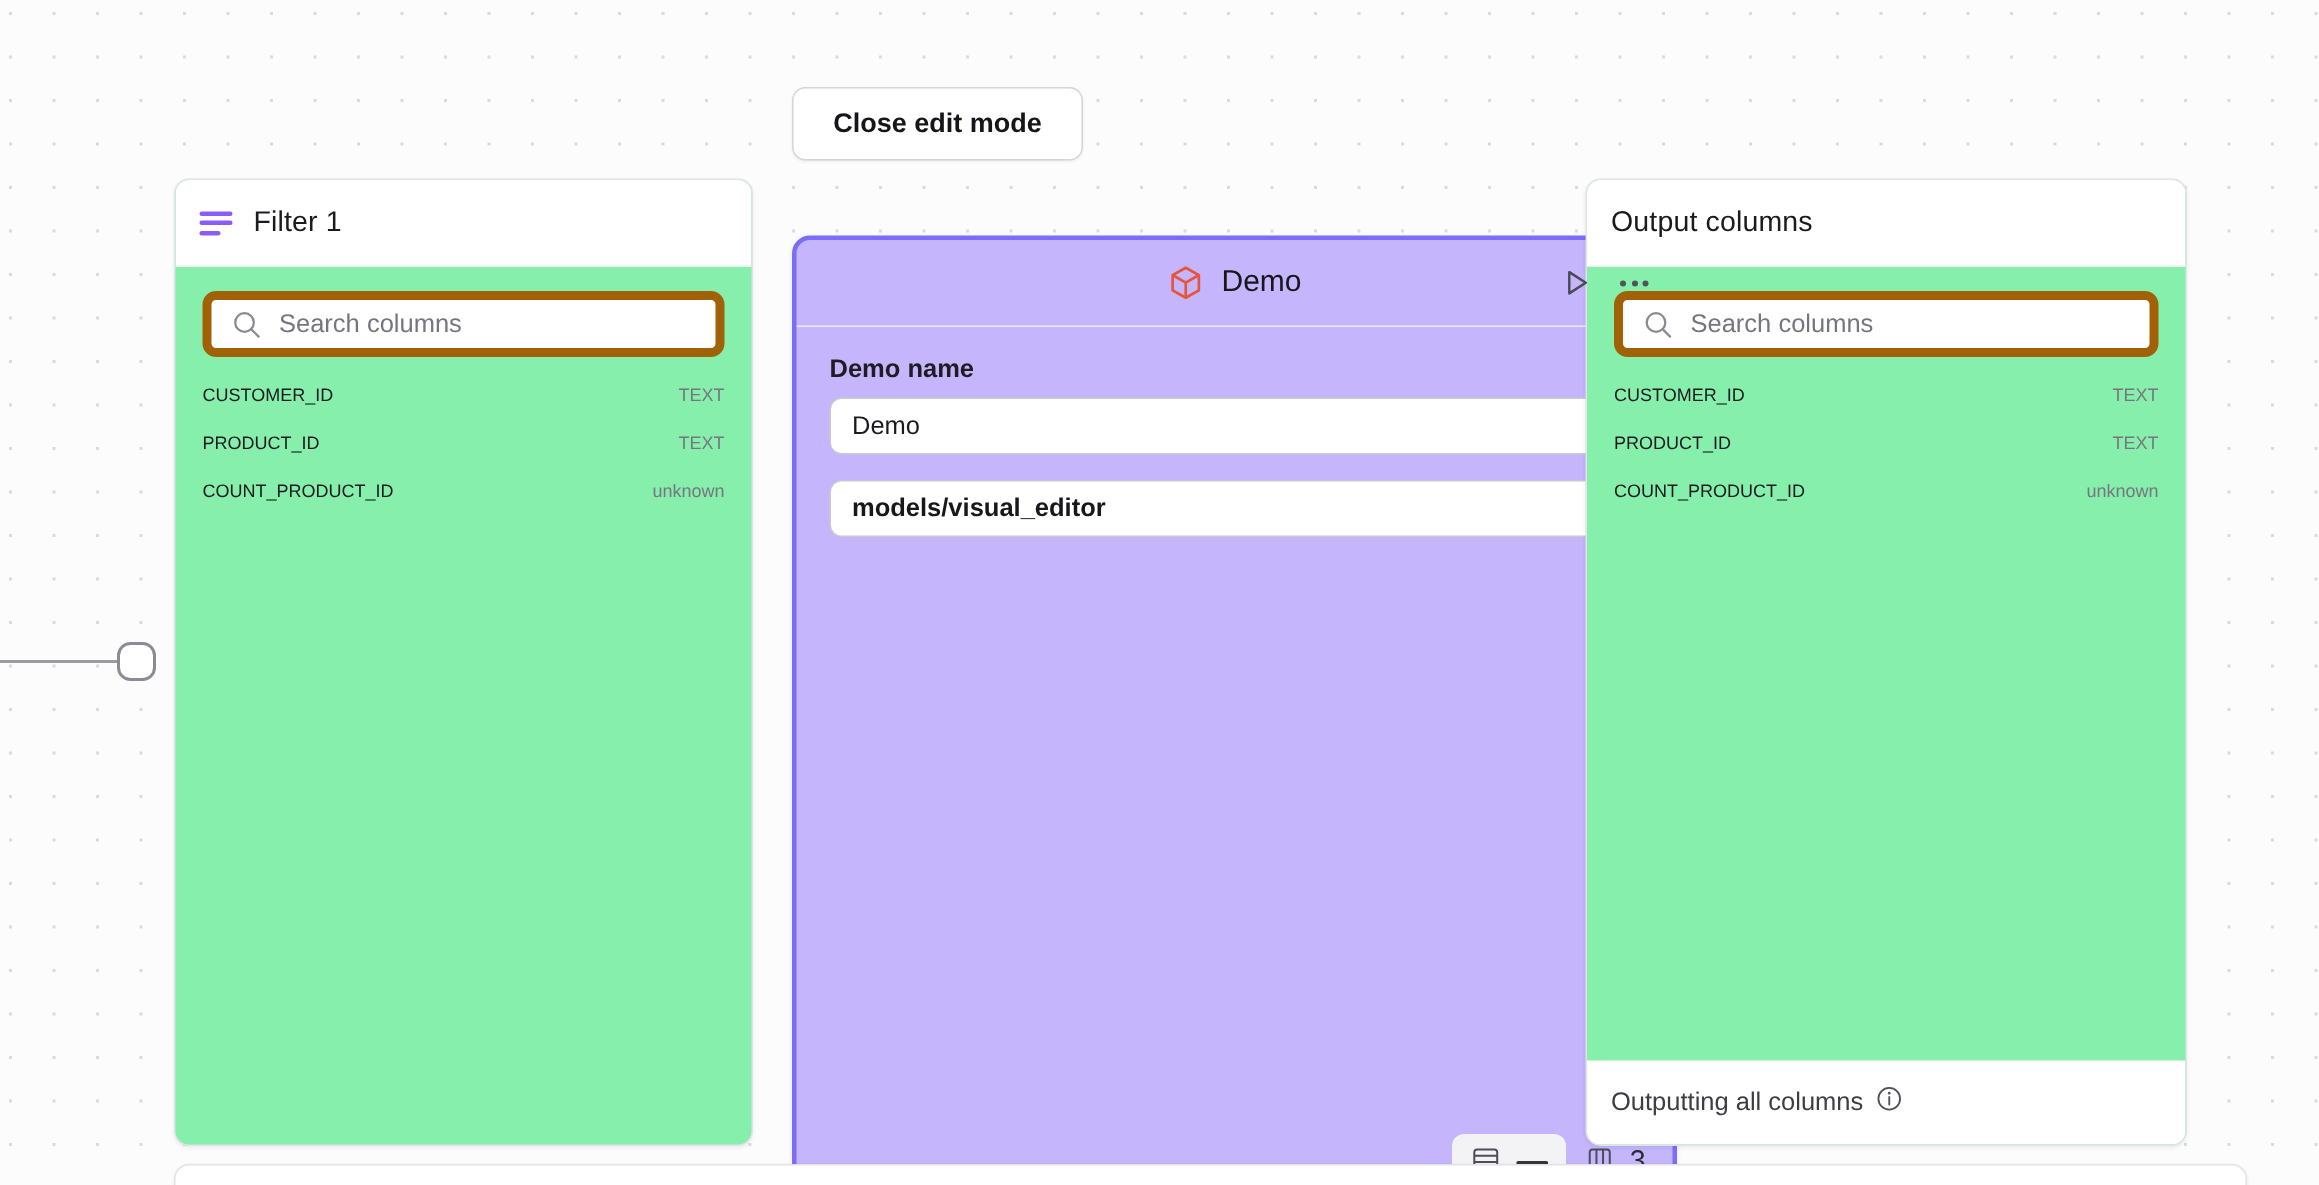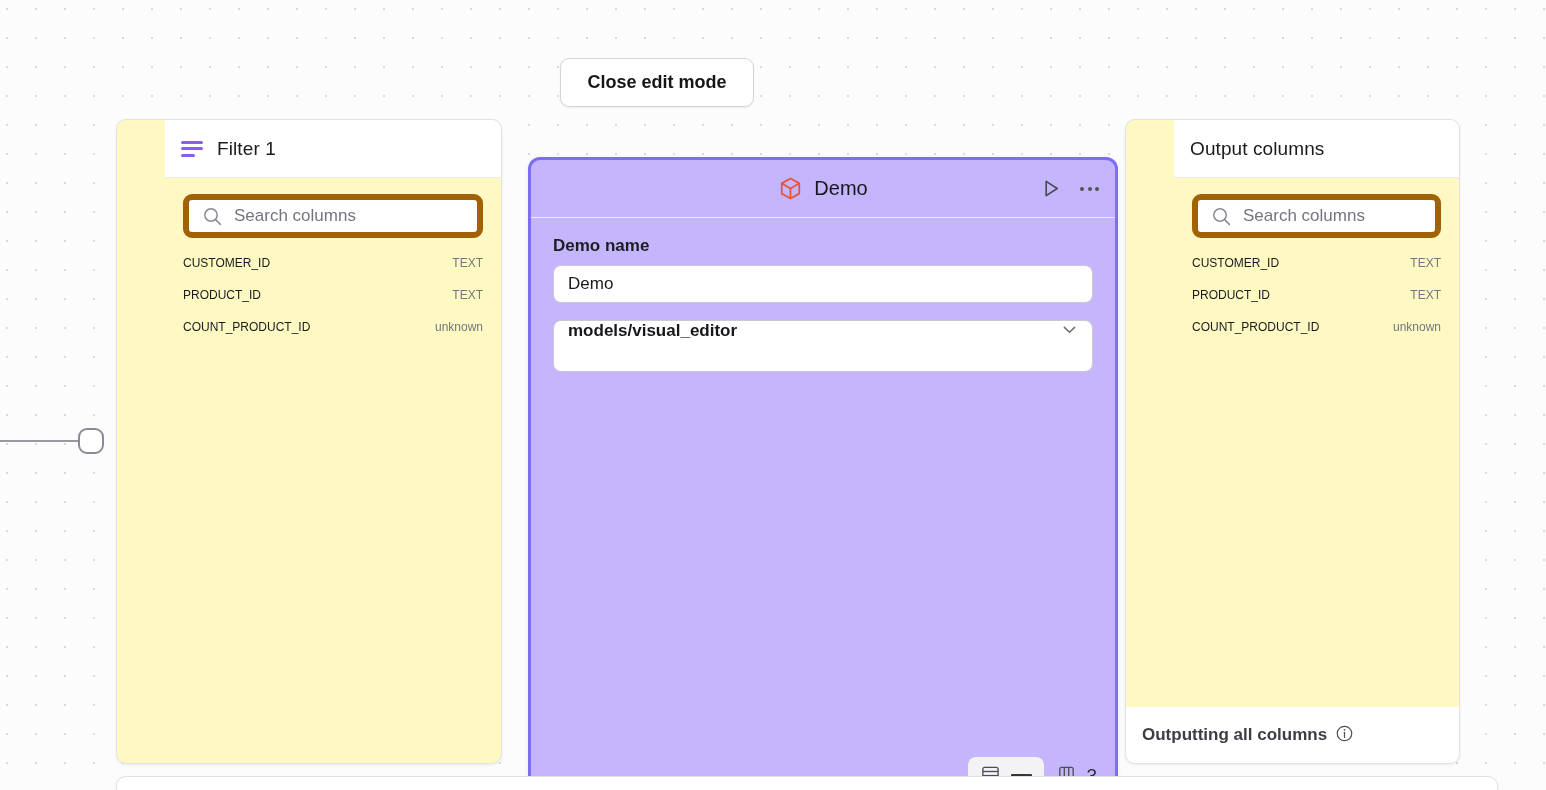--- a/index.html
+++ b/index.html
@@ -56,32 +56,30 @@
     height: 49px;
     background: #ffffff;
     border: 1px solid #d4d4da;
     border-radius: 9px;
     font-family: "Liberation Sans", sans-serif;
     font-size: 18px;
     font-weight: bold;
     color: #16161a;
     cursor: pointer;
     box-shadow: 0 1px 2px rgba(16,16,24,0.06);
-    margin-left: 32px;
   }
 
   
   .panel {
     position: absolute;
-    background: #fef9c3;
+    background: #86efac;
     border: 1px solid #e2e2e7;
     border-radius: 10px;
     box-shadow: 0 1px 3px rgba(16,16,24,0.07);
     overflow: hidden;
-    padding-left: 48px;
   }
   .panel-header {
     height: 58px;
     display: flex;
     align-items: center;
     padding: 0 16px;
     border-bottom: 1px solid #ededf1;
     background: #ffffff;
   }
   .panel-title {
@@ -228,24 +226,25 @@
     border-radius: 8px;
     display: flex;
     align-items: center;
     padding: 0 14px;
     font-size: 17px;
     color: #1a1a1f;
     background: #fff;
     margin-bottom: 17px;
   }
   .select-input {
-    height: 52px;
+    height: 38px;
     border: 1px solid #c9c9d1;
     border-radius: 8px;
     display: flex;
+    align-items: center;
     padding: 0 14px;
     background: #fff;
   }
   .select-value {
     font-size: 17px;
     font-weight: bold;
     color: #17171c;
   }
   .select-chevron { margin-left: auto; }
 
@@ -279,41 +278,40 @@
     gap: 9px;
     padding-right: 4px;
   }
   #cols-count {
     font-size: 19px;
     color: #2b2b32;
   }
 
   
   #output-panel {
-    left: 1125px;
+    left: 1057px;
     top: 119px;
-    width: 335px;
+    width: 401px;
     height: 645px;
   }
   #output-footer {
     position: absolute;
     left: 0;
     bottom: 0;
     width: 100%;
     height: 56px;
     display: flex;
     align-items: center;
     padding: 0 16px;
     background: #ffffff;
   }
   #output-footer-text {
     font-size: 17px;
     color: #3d3d45;
     margin-right: 8px;
-    font-weight: bold;
   }
 
   
   #partial-panel {
     position: absolute;
     left: 116px;
     top: 776px;
     width: 1382px;
     height: 40px;
     background: #ffffff;

